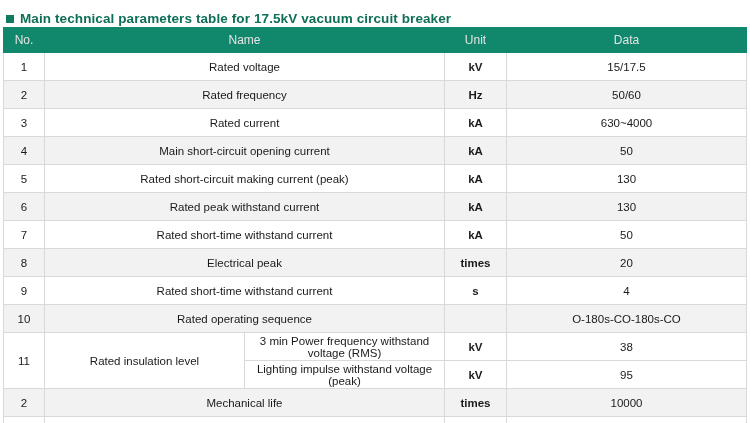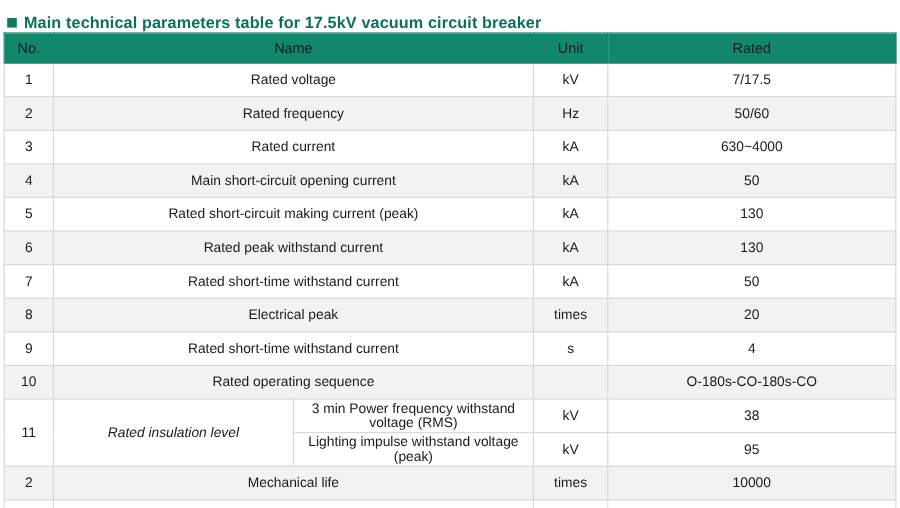--- a/index.html
+++ b/index.html
@@ -51,48 +51,48 @@
   table.params th, table.params td {
     border: 1px solid #d9d9d9;
     text-align: center;
     vertical-align: middle;
     padding: 0 3px;
     height: 28px;
     box-sizing: border-box;
   }
   table.params thead th {
     background: #11876b;
-    color: #0f172a;
+    color: #e5e5e5;
     font-weight: normal;
     font-size: 12px;
     height: 25px;
     border: 1px solid #11876b;
     margin-left: 40px;
   }
   tbody tr.odd td {
     background: #ffffff;
   }
   tbody tr.even td {
     background: #f2f2f2;
   }
   td.no-col {
     width: 40px;
   }
   td.name-col, th.name-col {
     width: 400px;
   }
   td.unit-col, th.unit-col {
     width: 62px;
+    font-weight: bold;
   }
   td.data-col, th.data-col {
     width: 240px;
   }
   td.group-label {
     width: 100px;
-    font-style: italic;
   }
   td.sub-name {
     width: 300px;
   }
 </style>
 </head>
 <body>
 
 <div class="page">
 
@@ -100,30 +100,30 @@
     <span class="title-bullet"></span>
     <span class="title-text">Main technical parameters table for 17.5kV vacuum circuit breaker</span>
   </div>
 
   <table class="params">
     <thead>
       <tr>
         <th class="no-col">No.</th>
         <th class="name-col" colspan="2">Name</th>
         <th class="unit-col">Unit</th>
-        <th class="data-col">Rated</th>
+        <th class="data-col">Data</th>
       </tr>
     </thead>
     <tbody>
 
       <tr class="odd">
         <td class="no-col">1</td>
         <td class="name-col" colspan="2">Rated voltage</td>
         <td class="unit-col">kV</td>
-        <td class="data-col">7/17.5</td>
+        <td class="data-col">15/17.5</td>
       </tr>
 
       <tr class="even">
         <td class="no-col">2</td>
         <td class="name-col" colspan="2">Rated frequency</td>
         <td class="unit-col">Hz</td>
         <td class="data-col">50/60</td>
       </tr>
 
       <tr class="odd">

